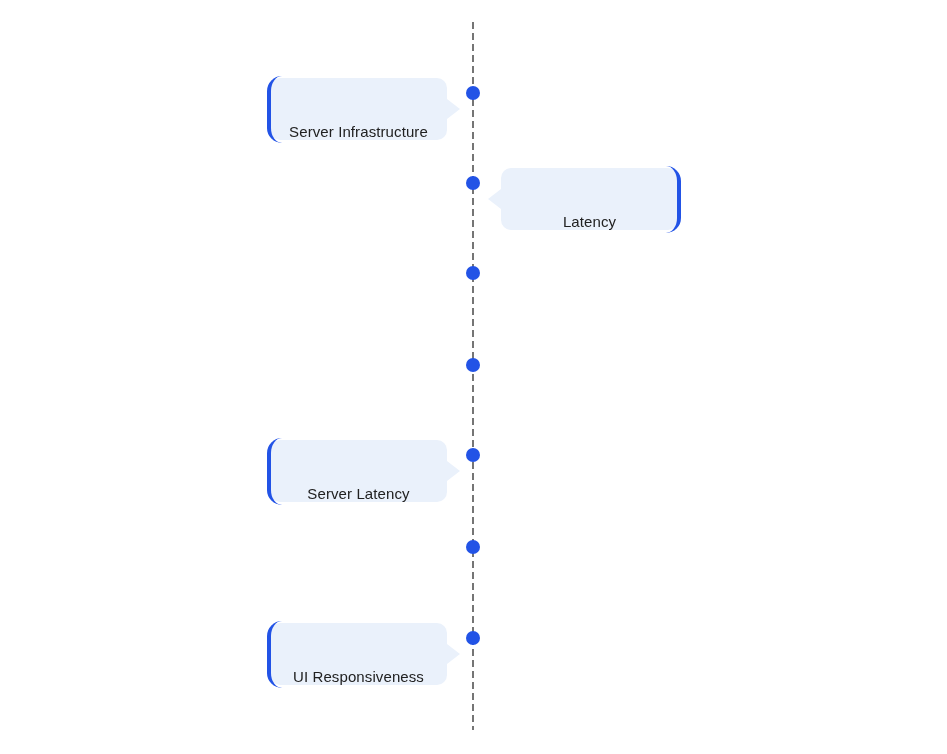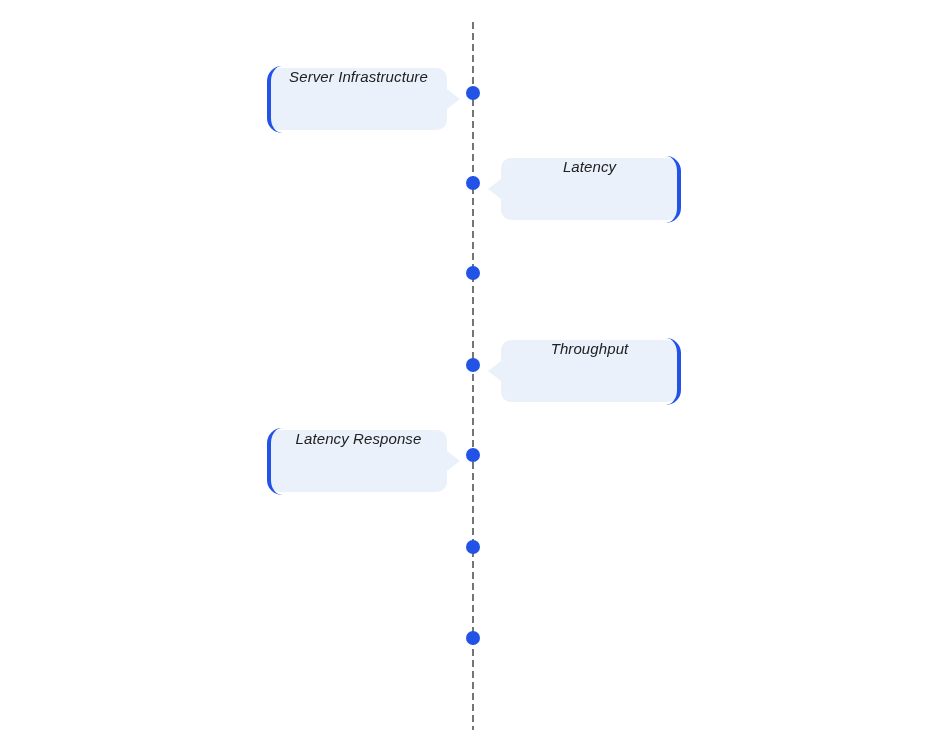--- a/index.html
+++ b/index.html
@@ -40,29 +40,28 @@
     left: 466px;
     top: 50%;
     width: 14px;
     height: 14px;
     margin-top: -7px;
     border-radius: 50%;
     background: var(--dot, #2253e6);
   }
   .card {
     position: absolute;
-    top: 6px;
+    top: 16px;
     height: 62px;
     width: 177px;
     background: var(--card-bg, #eaf1fb);
     border-radius: 10px;
     display: flex;
-    align-items: flex-start;
+    align-items: flex-end;
     justify-content: center;
-    font-style: italic;
   }
   .item.left  .card { left: 270px; }
   .item.right .card { left: 501px; }
   .bracket {
     position: absolute;
     top: -2px;
     bottom: -3px;
     width: 15px;
     pointer-events: none;
   }
@@ -124,38 +123,38 @@
       <span class="label">Latency</span>
     </div>
     <div class="dot"></div>
   </div>
 
   <div class="item left" style="top: 242px;">
     <div class="dot"></div>
   </div>
 
   <div class="item right" style="top: 334px;">
-    <div class="card">
-      <div class="bracket"></div>
-      <div class="pointer"></div>
-      <span class="label">Throughput</span>
-    </div>
     <div class="dot"></div>
   </div>
 
   <div class="item left" style="top: 424px;">
     <div class="card">
       <div class="bracket"></div>
       <div class="pointer"></div>
-      <span class="label">Latency Response</span>
+      <span class="label">Server Latency</span>
     </div>
     <div class="dot"></div>
   </div>
 
   <div class="item right" style="top: 516px;">
     <div class="dot"></div>
   </div>
 
   <div class="item left" style="top: 607px;">
+    <div class="card">
+      <div class="bracket"></div>
+      <div class="pointer"></div>
+      <span class="label">UI Responsiveness</span>
+    </div>
     <div class="dot"></div>
   </div>
 </div>
 </div>
 
 </body></html>

